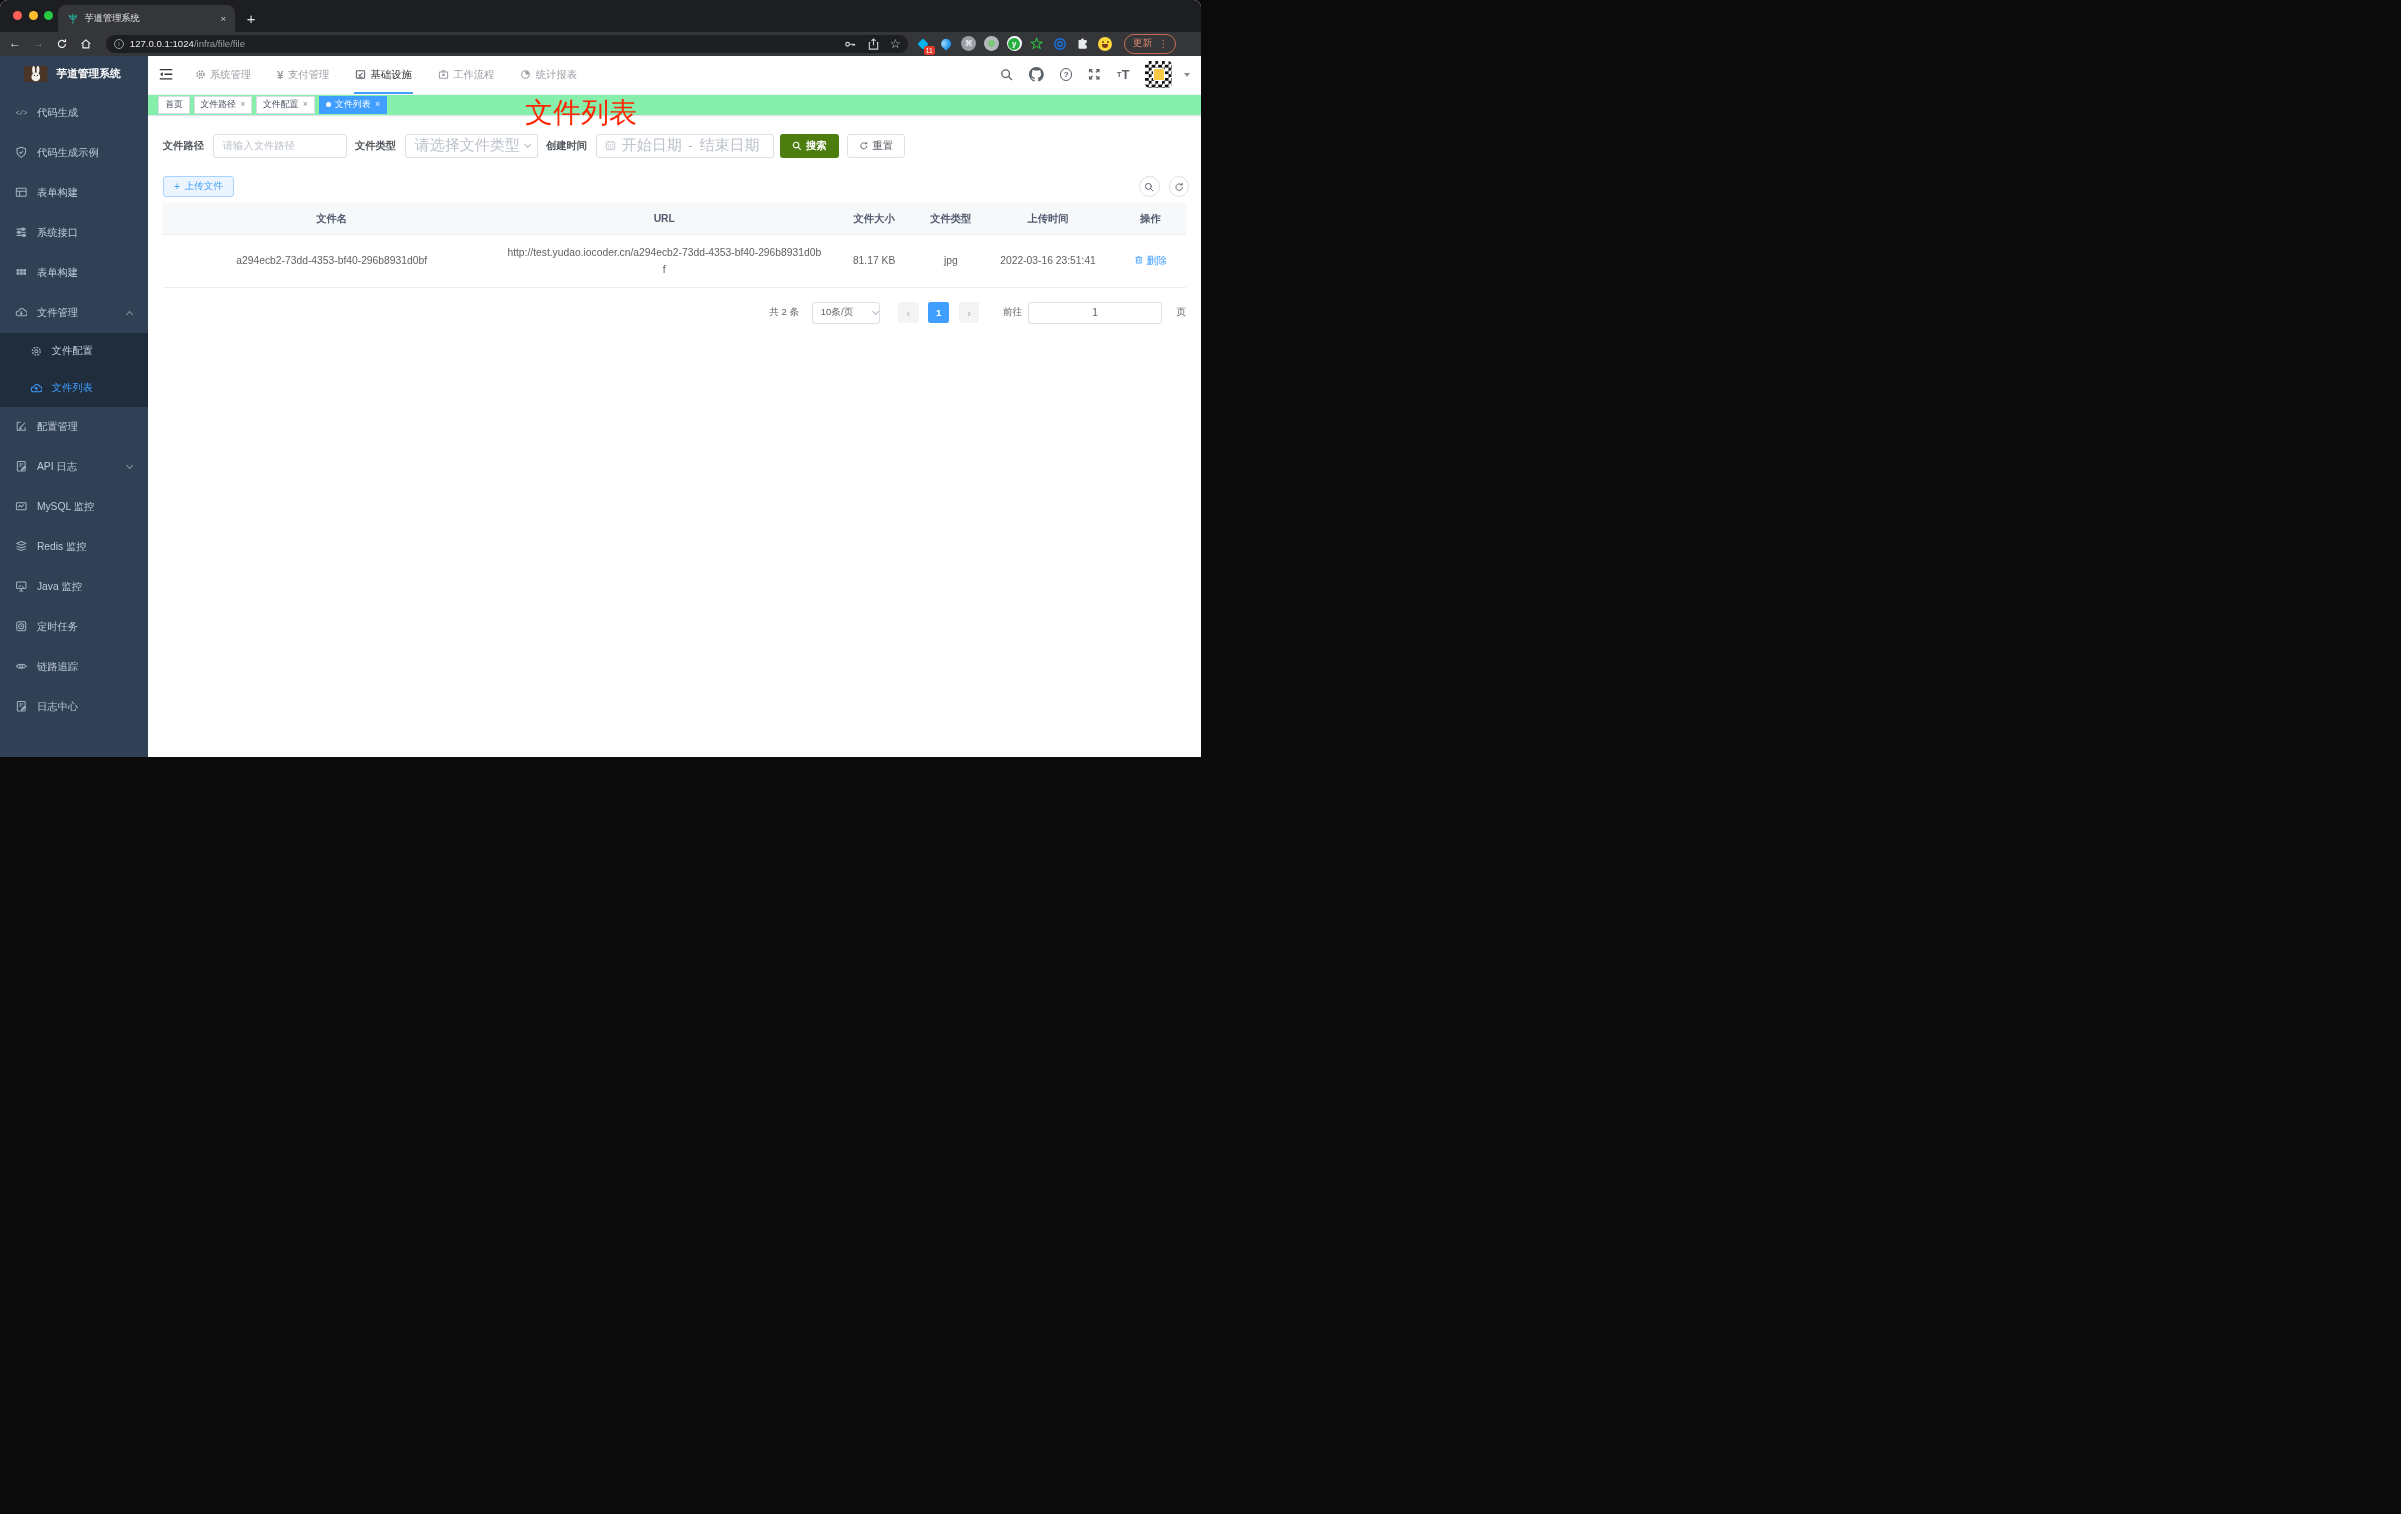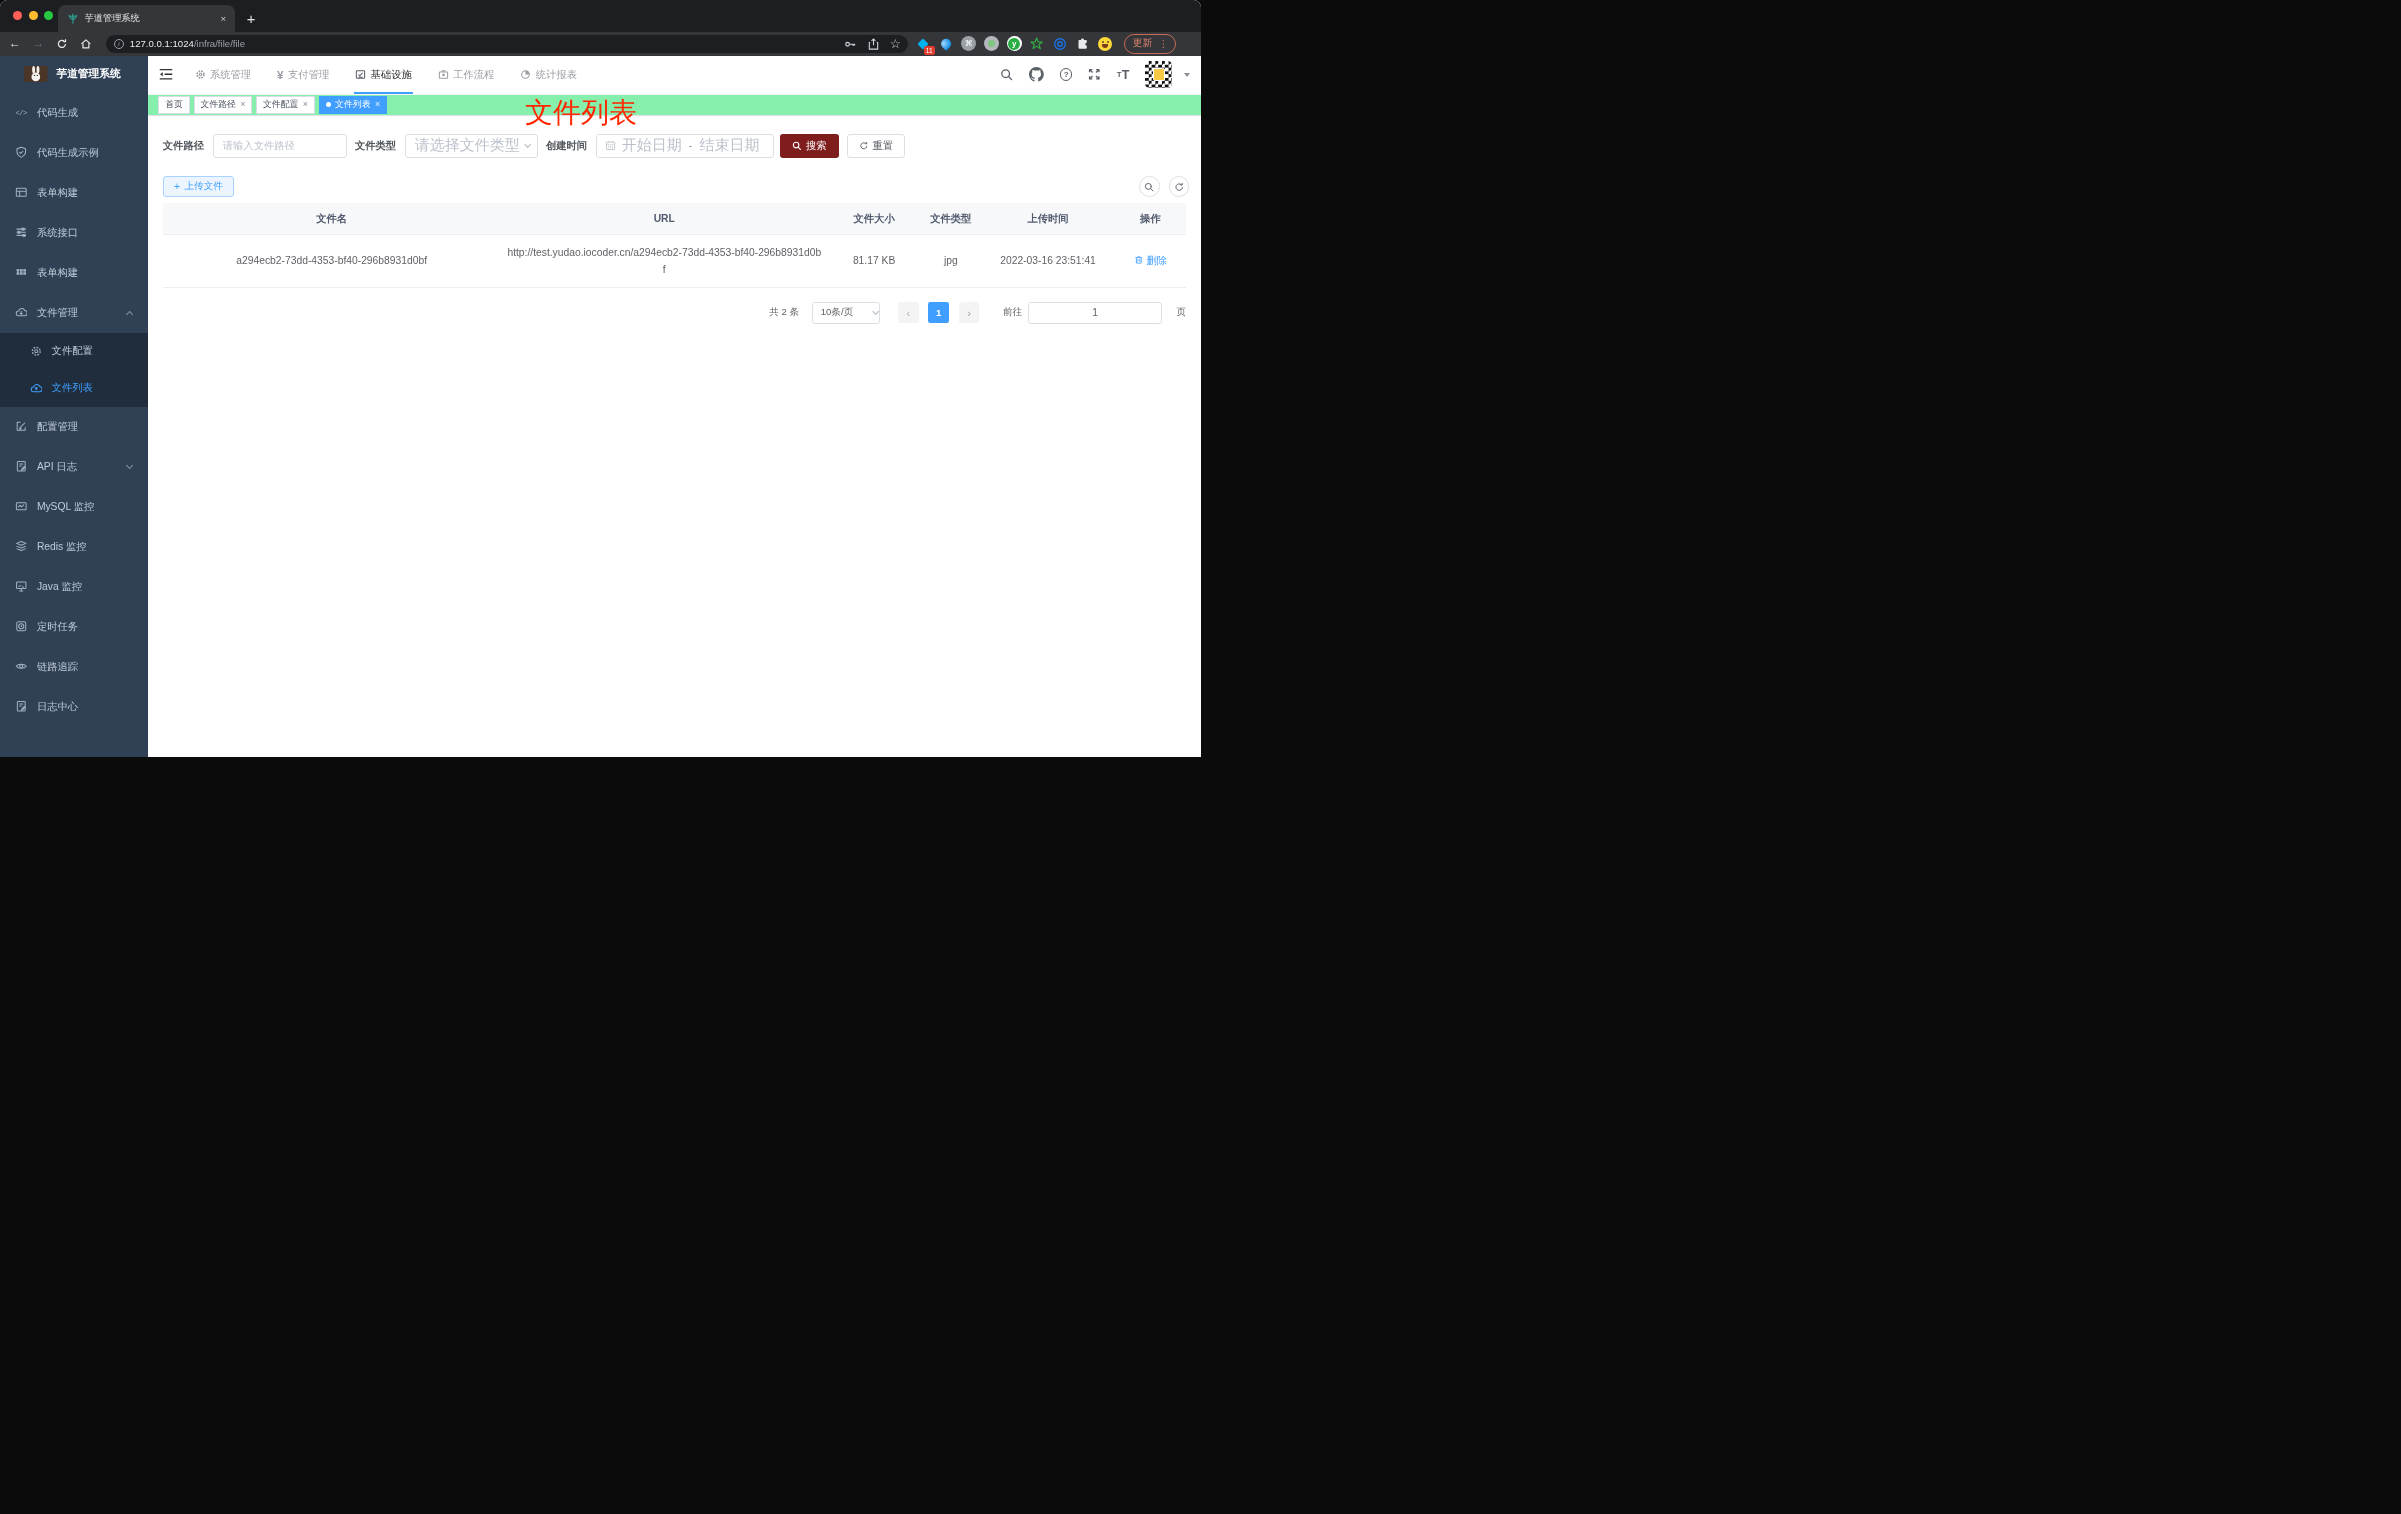--- a/index.html
+++ b/index.html
@@ -90,21 +90,21 @@
   .inp{height:24px;border:0.7px solid #dcdfe6;border-radius:3px;background:#fff;font-size:10.3px;}
   input.inp{width:134px;padding:0 8.9px;color:#606266;outline:none;margin-right:8px;font-family:"Liberation Sans",sans-serif;}
   input::placeholder{color:#bcc2cc;}
   .selbox{width:133px;display:flex;align-items:center;justify-content:space-between;padding:0 7.4px 0 8.9px;margin-right:8px;}
   .ph{color:#bcc2cc;font-size:15px;}
   .sel-caret{width:5.2px;height:5.2px;border-right:1px solid #b4bac3;border-bottom:1px solid #b4bac3;transform:rotate(45deg) translateY(-1.5px);}
   .datebox{width:178px;display:flex;align-items:center;padding:0 8px;gap:0;margin-right:5.9px;}
   .datebox .ph{flex:1;text-align:center;}
   .datebox .dash{color:#8b9097;font-size:10.3px;padding:0 1.5px;}
   .btn{height:24px;border-radius:3px;display:inline-flex;align-items:center;gap:4.4px;font-size:10.3px;padding:0 11px;border:0.7px solid transparent;}
-  .btn-primary{background:#7f1d1d;color:#fff;margin-right:8px;}
+  .btn-primary{background:#4d7c0f;color:#fff;margin-right:8px;font-weight:bold;}
   .btn-plain{background:#fff;border-color:#dcdfe6;color:#5a5e66;}
   .toolbar-row{margin-top:18.4px;display:flex;align-items:center;justify-content:space-between;}
   .btn-upload{height:21.4px;border-radius:3px;background:#ecf5ff;border:0.7px solid #a8d3ff;color:#409eff;font-size:9.6px;display:inline-flex;align-items:center;gap:4.4px;padding:0 10.3px;}
   .plus-g{font-size:10.3px;line-height:1;}
   .mini-circles{display:flex;gap:8.9px;margin-right:-3px;}
   .mini{width:20.7px;height:20.7px;border:0.7px solid #dcdfe6;border-radius:50%;background:#fff;display:flex;align-items:center;justify-content:center;color:#5a5e66;}
 
   table.grid{margin-top:5.9px;width:100%;border-collapse:collapse;table-layout:fixed;}
   .grid th{background:#f7f8fa;height:31px;font-size:10.3px;color:#515a6e;font-weight:bold;text-align:center;border-bottom:0.7px solid #ebeef5;padding:0 5.9px;}
   .grid td{border-bottom:0.7px solid #ebeef5;padding:8.9px 5.9px;font-size:10.3px;color:#606266;text-align:center;line-height:17px;word-break:break-all;}

